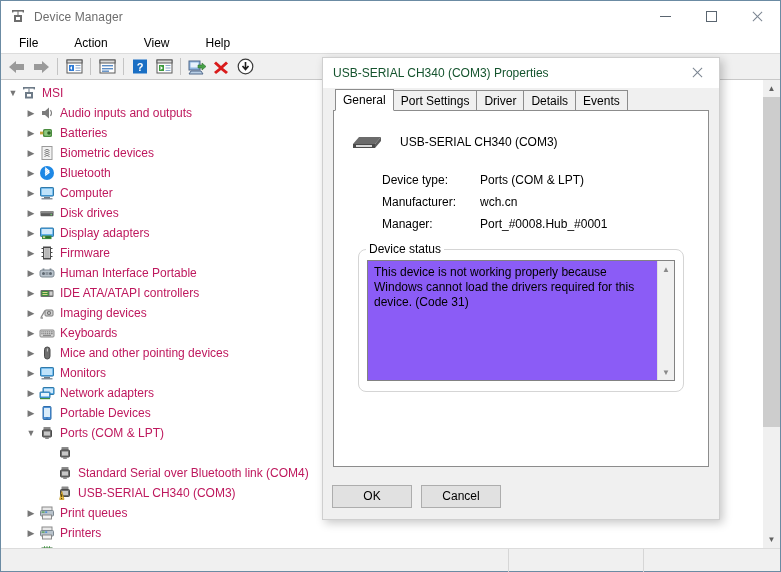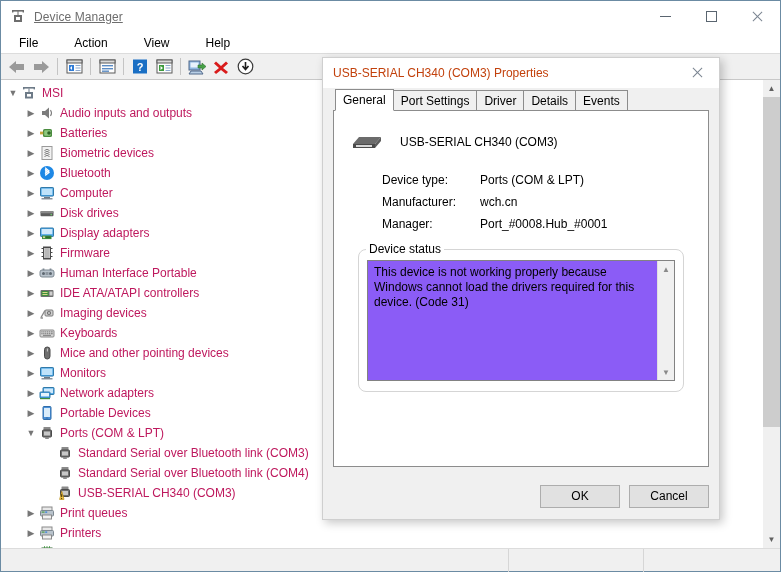--- a/index.html
+++ b/index.html
@@ -39,21 +39,20 @@
   }
   .title-icon {
     width: 16px; height: 16px;
     margin-left: 9px; margin-right: 8px;
     position: relative;
   }
   .title-text {
     font-size: 12px;
     color: #6d6d6d;
     letter-spacing: .1px;
-    text-decoration: underline;
   }
   .win-buttons {
     position: absolute;
     right: 0; top: 0;
     height: 31px;
     display: flex;
   }
   .win-btn {
     width: 46px; height: 31px;
     display: flex; align-items: center; justify-content: center;
@@ -203,21 +202,21 @@
     height: 30px;
     flex: 0 0 30px;
     background: #ffffff;
     display: flex;
     align-items: center;
     position: relative;
   }
   .dlg-title {
     margin-left: 10px;
     font-size: 12px;
-    color: #c2410c;
+    color: #14532d;
   }
   .dlg-close {
     position: absolute;
     right: 0; top: 0;
     width: 44px; height: 30px;
     display: flex; align-items: center; justify-content: center;
   }
 
   .dlg-body {
     flex: 1 1 auto;
@@ -335,21 +334,20 @@
   .ss-arrow {
     height: 16px;
     display: flex; align-items: center; justify-content: center;
     color: #8a8a8a; font-size: 8px;
   }
 
   .dlg-footer {
     flex: 0 0 42px;
     display: flex;
     align-items: center;
-    justify-content: flex-end;
     padding-right: 10px;
     padding-bottom: 4px;
     box-sizing: border-box;
   }
   .dlg-btn {
     width: 80px; height: 23px;
     background: #e1e1e1;
     border: 1px solid #adadad;
     font-size: 12px;
     font-family: "Liberation Sans", sans-serif;
@@ -713,21 +711,20 @@
           <div class="tnode" style="padding-left: 40px;">
             <span class="twist none"></span>
             <span class="ticon">
               <svg width="16" height="16" viewBox="0 0 16 16">
                 <rect x="4.5" y="2" width="7" height="3" rx="0.5" fill="#8a8a8a"></rect>
                 <rect x="3.5" y="5" width="9" height="7" rx="1" fill="#6f6f6f" stroke="#4a4a4a"></rect>
                 <rect x="5" y="6.5" width="6" height="4" fill="#c8c8c8"></rect>
                 <rect x="6.2" y="12" width="3.6" height="2" fill="#8a8a8a"></rect>
               </svg>
             </span>
-            <span class="tlabel">Standard Serial over Bluetooth link (COM3)</span>
           </div>
           <div class="tnode" style="padding-left: 40px;">
             <span class="twist none"></span>
             <span class="ticon">
               <svg width="16" height="16" viewBox="0 0 16 16">
                 <rect x="4.5" y="2" width="7" height="3" rx="0.5" fill="#8a8a8a"></rect>
                 <rect x="3.5" y="5" width="9" height="7" rx="1" fill="#6f6f6f" stroke="#4a4a4a"></rect>
                 <rect x="5" y="6.5" width="6" height="4" fill="#c8c8c8"></rect>
                 <rect x="6.2" y="12" width="3.6" height="2" fill="#8a8a8a"></rect>
               </svg>

